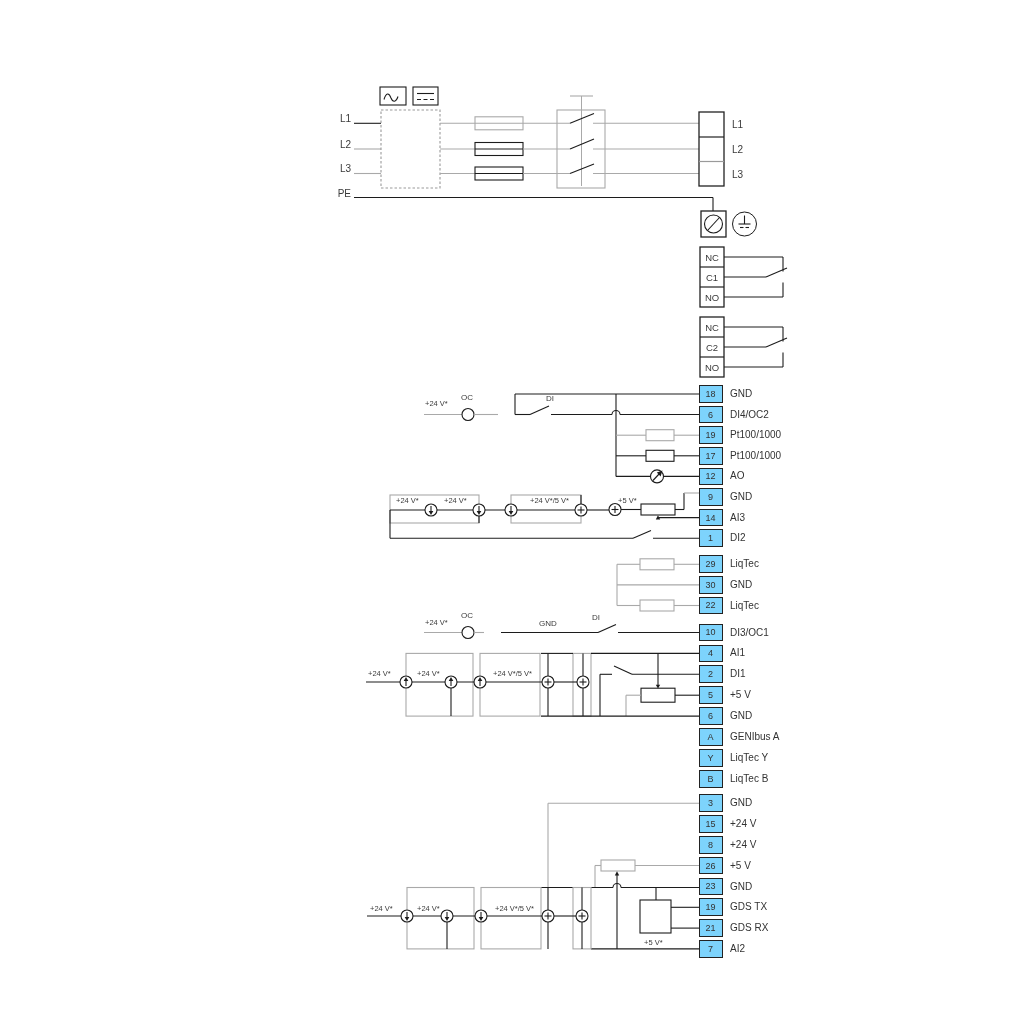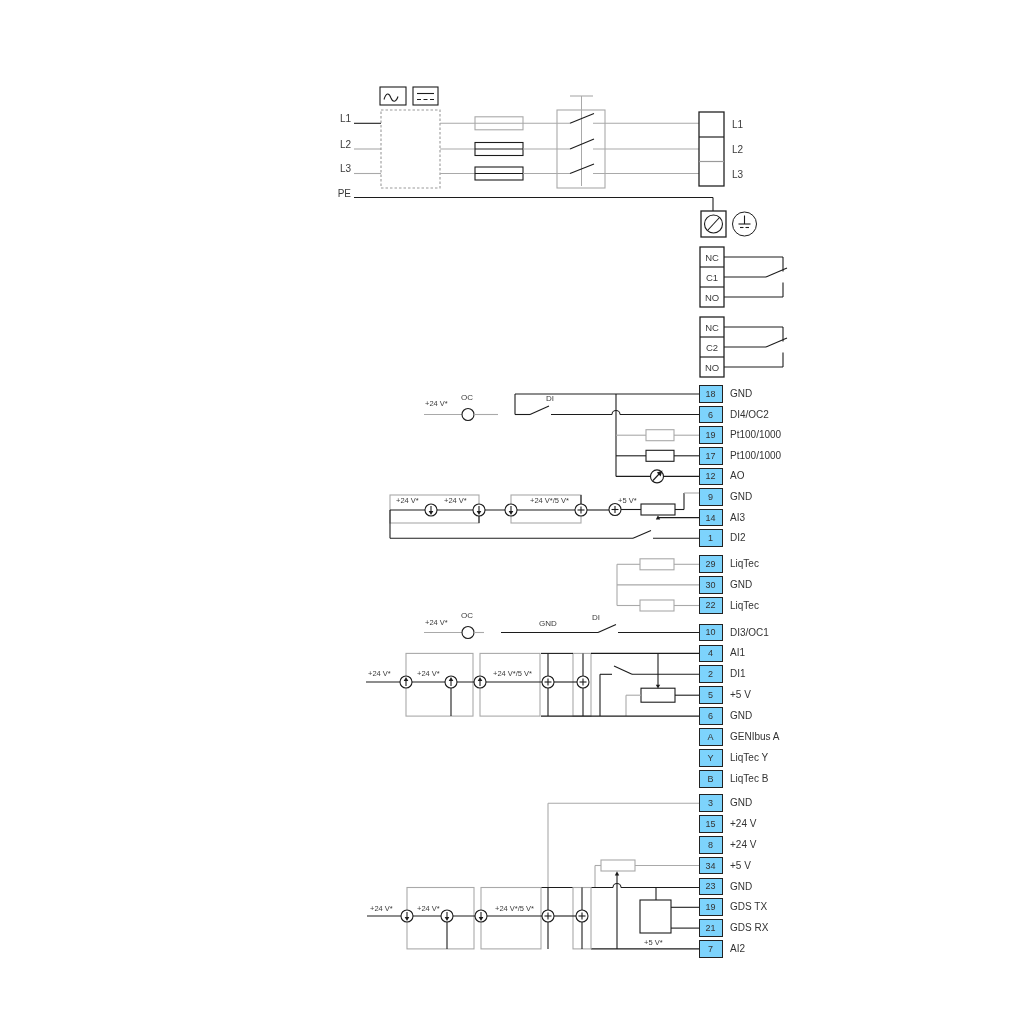--- a/index.html
+++ b/index.html
@@ -503,21 +503,21 @@
 
       <div class="trow" style="top: 844.9px;">
         <div class="tcell">
           <span>8</span>
         </div>
         <div class="tlabel">+24 V</div>
       </div>
 
       <div class="trow" style="top: 865.7px;">
         <div class="tcell">
-          <span>34</span>
+          <span>26</span>
         </div>
         <div class="tlabel">+5 V</div>
       </div>
 
       <div class="trow" style="top: 886.5px;">
         <div class="tcell">
           <span>23</span>
         </div>
         <div class="tlabel">GND</div>
       </div>

